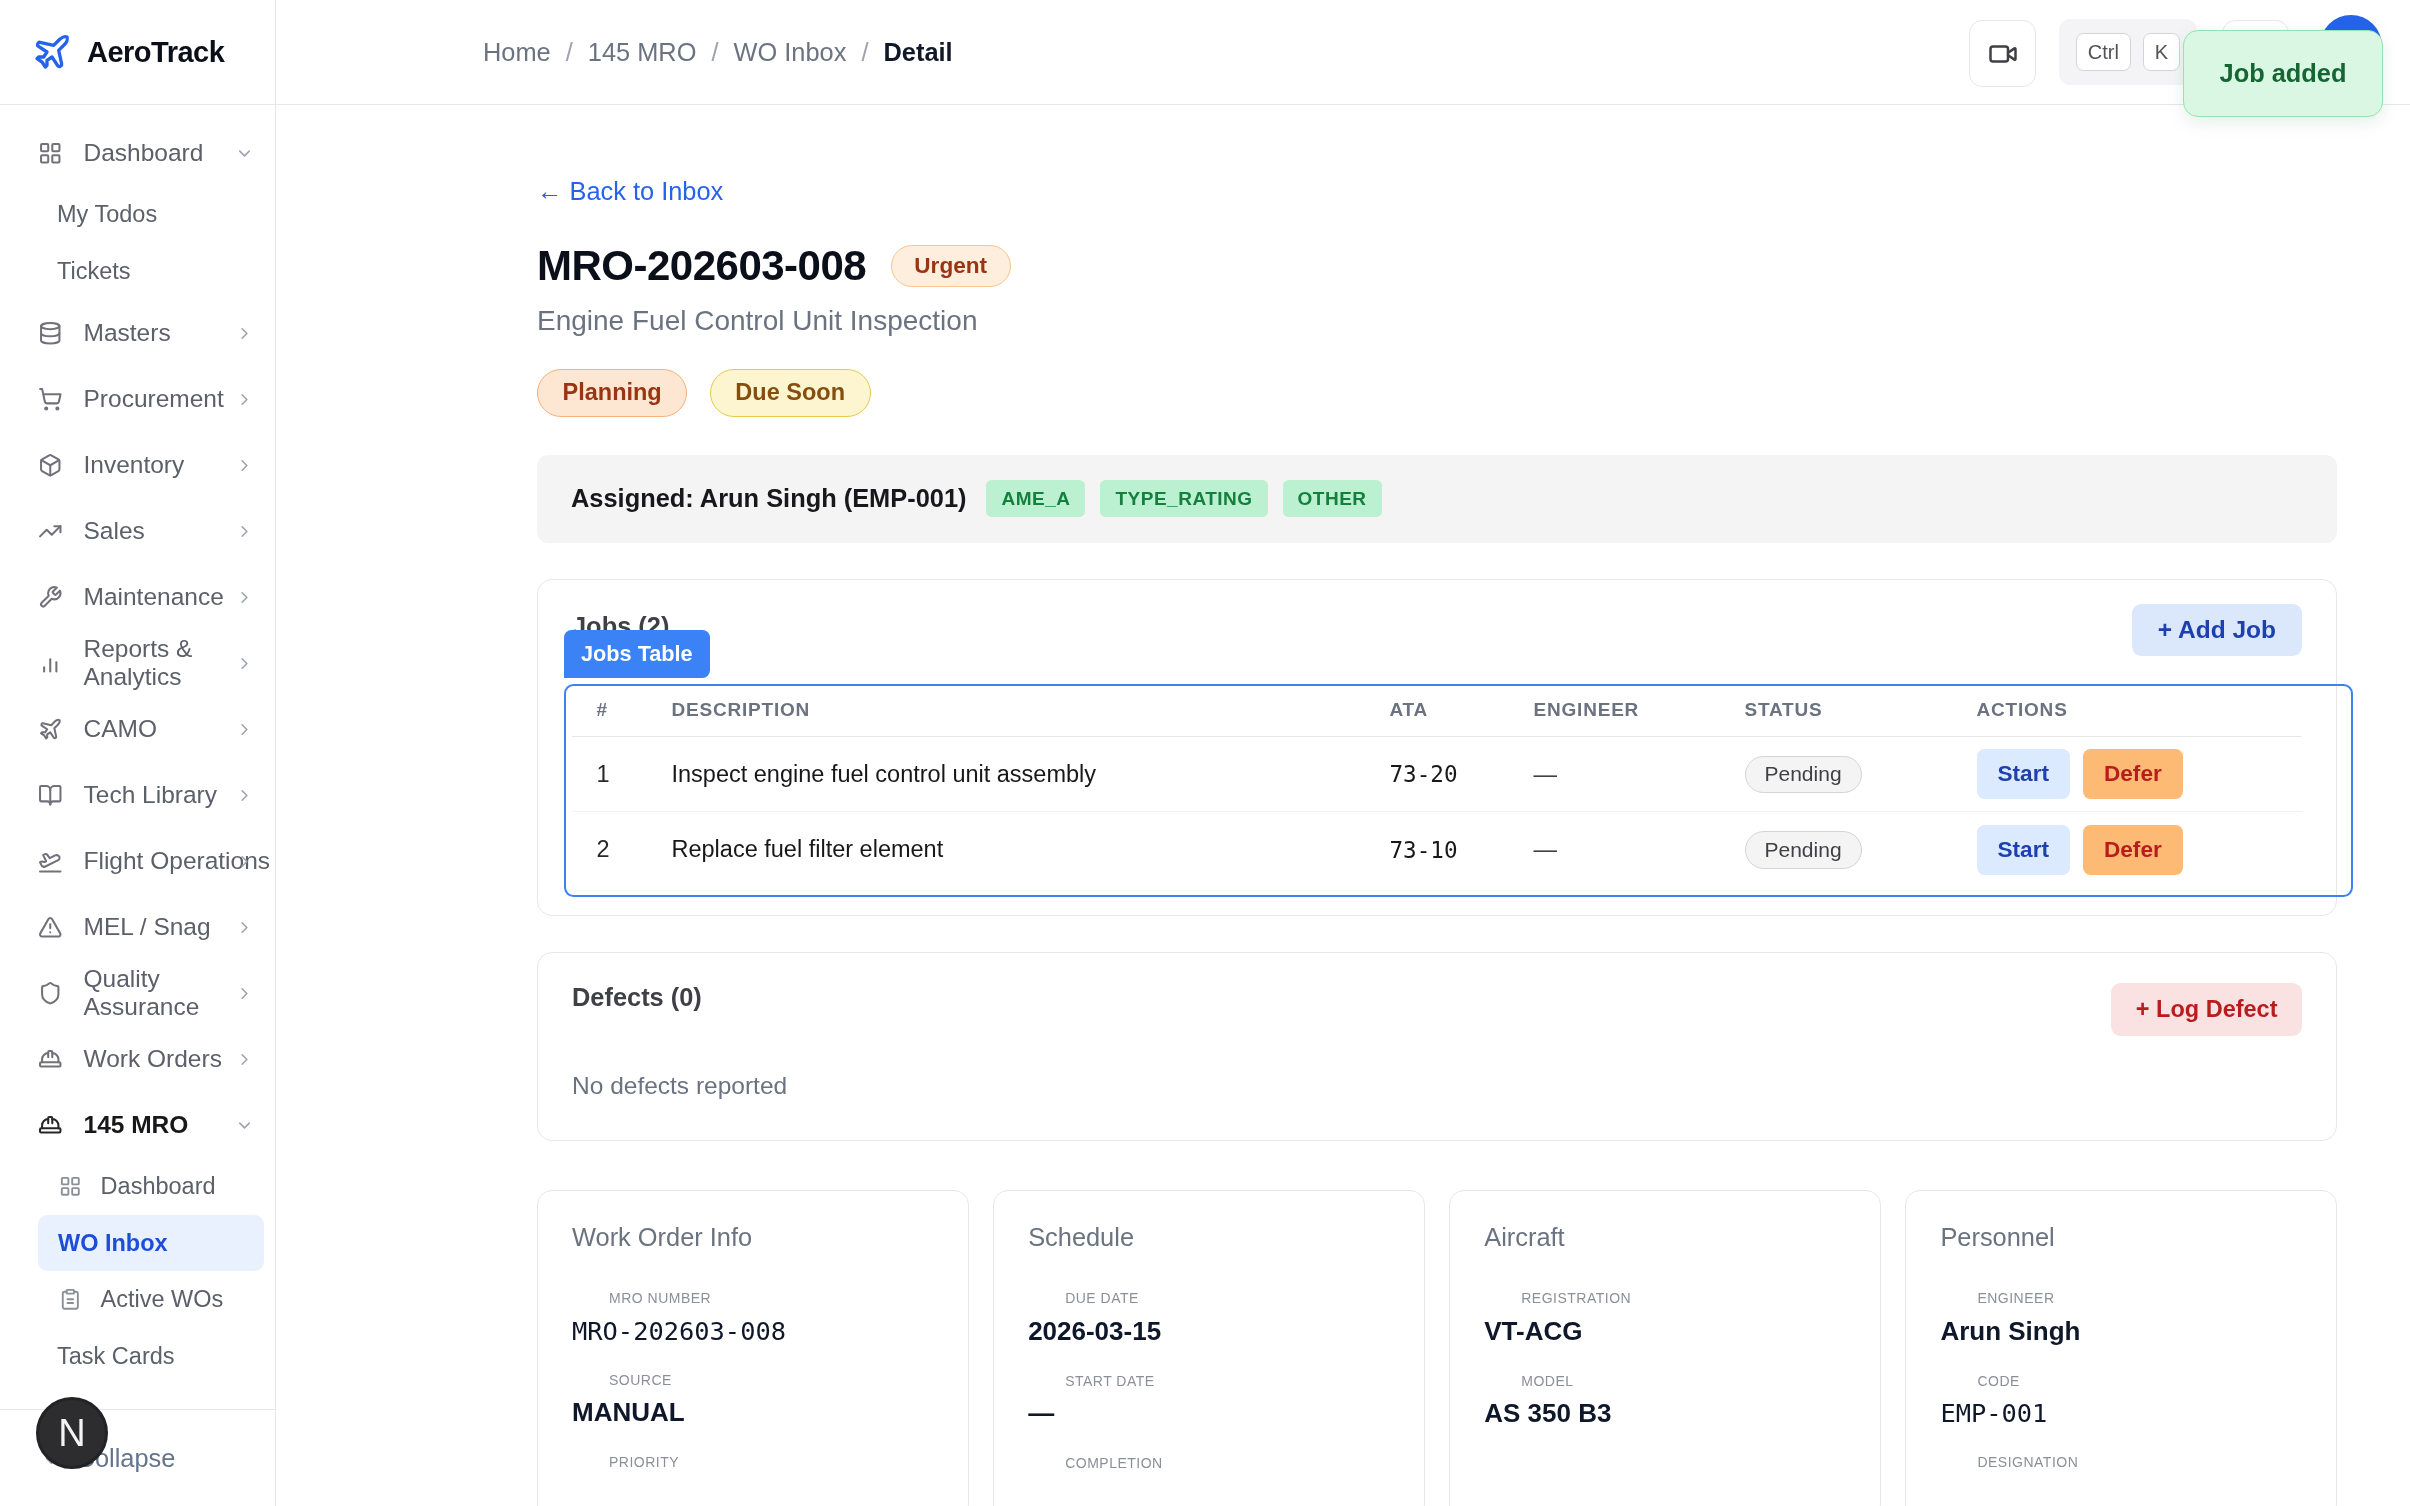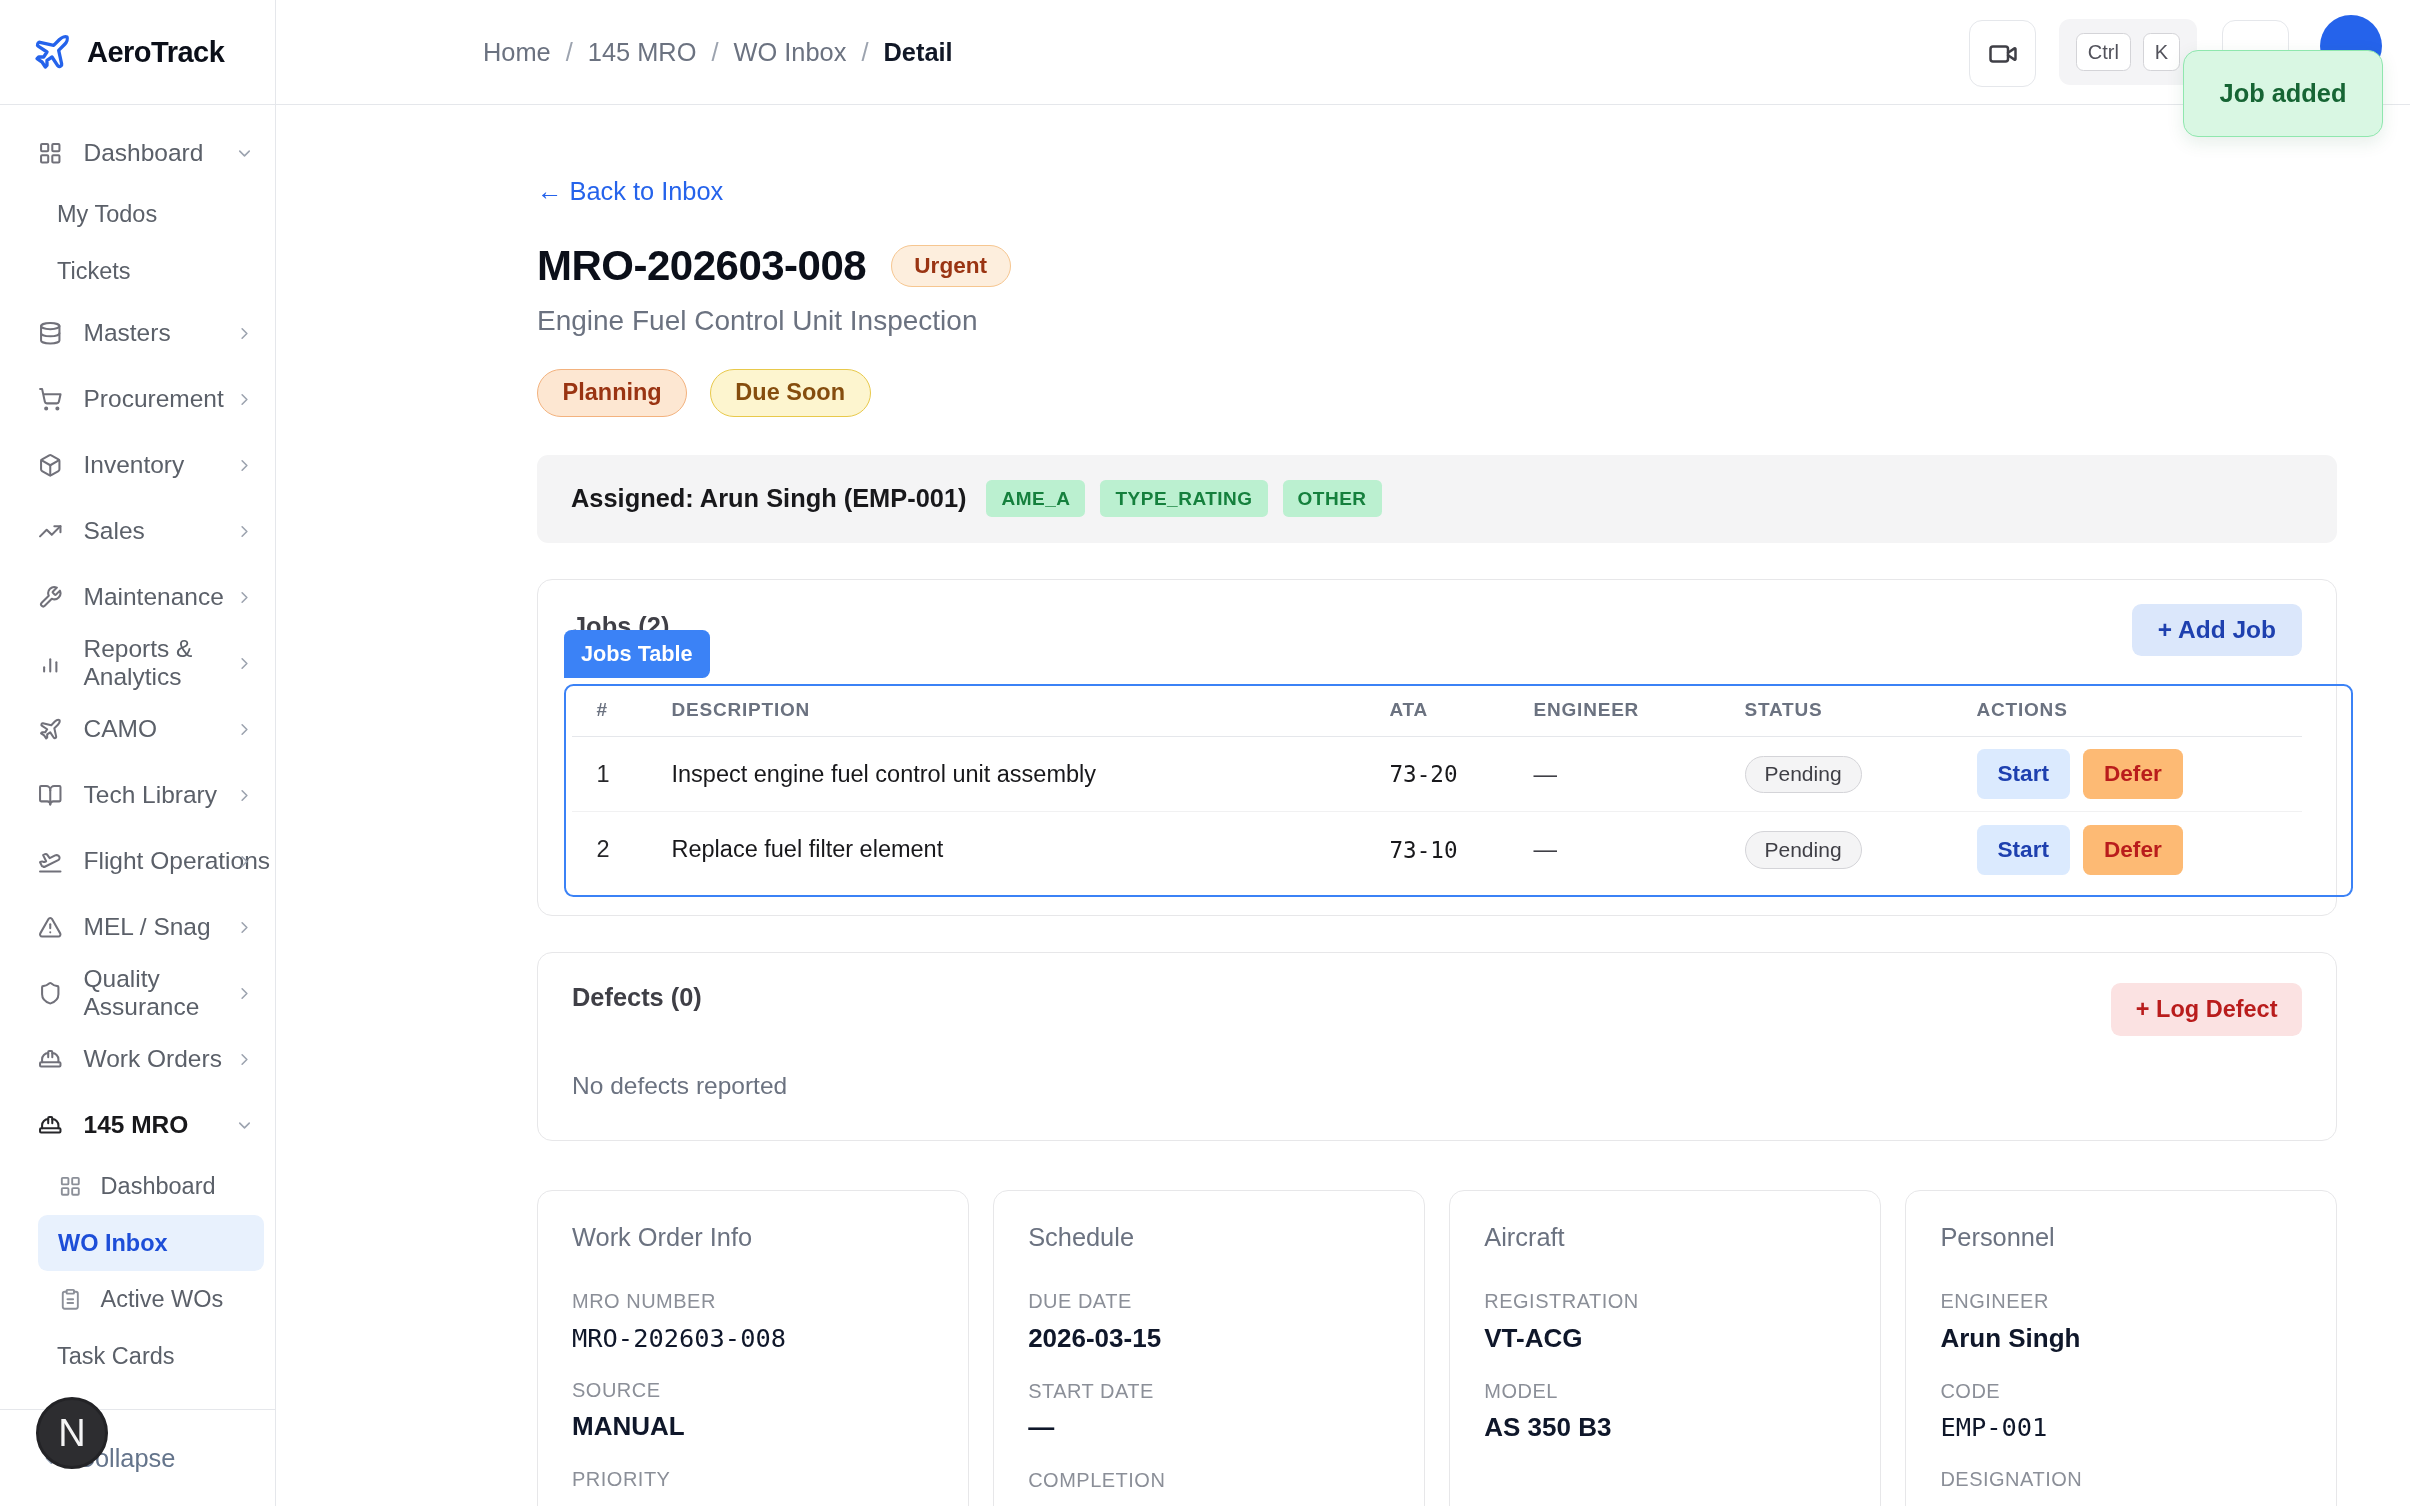--- a/index.html
+++ b/index.html
@@ -84,21 +84,20 @@
   .avatar {
     position:absolute; left:2044px; top:15px; width:62px; height:62px; border-radius:50%;
     background:#2563eb; cursor:pointer;
   }
   .toast {
     position:absolute; left:2183px; top:30px; width:200px; height:87px; z-index:30;
     background:#d9f7e3; border:1.9px solid #8fe7ae; border-radius:15px;
     display:flex; align-items:center; justify-content:center;
     color:#166534; font-size:25.4px; font-weight:700;
     box-shadow:0 5.6px 17px rgba(22,101,52,0.10);
-    margin-top:20px;
   }
 
   
   .main { position:absolute; left:537px; top:105px; width:1800px; }
   .back-link {
     margin-top:72px; display:inline-flex; align-items:center;
     color:#2563eb; font-size:25.4px; cursor:pointer;
   }
   .title-row { margin-top:36px; display:flex; align-items:center; gap:24.5px; }
   .page-title { font-size:42px; font-weight:800; color:#0b0f19; letter-spacing:-0.5px; }
@@ -169,22 +168,22 @@
   .defects-card { margin-top:36px; padding:30px 34px 40px 34px; }
   .defects-head { display:flex; align-items:flex-start; justify-content:space-between; }
   .defects-title { font-size:25.4px; font-weight:600; color:#3f3f46; }
   .btn-logdefect { background:#fbe2e2; color:#b91c1c; font-size:23.5px; padding:13px 24.5px; }
   .defects-empty { margin-top:36px; font-size:24.5px; color:#6b7280; }
 
   .cards-grid { margin-top:49px; display:grid; grid-template-columns:repeat(4,1fr); gap:24.5px; }
   .info-card { padding:32px 34px 38px 34px; }
   .ic-title { font-size:25.4px; color:#6b7280; font-weight:500; margin-bottom:38px; }
   .ic-label {
-    font-size:20px; color:#8b8f98; font-weight:500; letter-spacing:0.5px;
-    margin-bottom:9.4px; text-transform:uppercase;
+    font-size:14px; color:#8b8f98; font-weight:500; letter-spacing:0.5px;
+    margin-bottom:9.4px; text-transform:uppercase;margin-left:37px;
   }
   .ic-value { font-size:26px; font-weight:700; color:#0f172a; margin-bottom:26px; }
   .ic-value.mono { font-size:25.4px; font-weight:500; }
 </style>
 </head>
 <body>
 
 <aside class="sidebar">
   <div class="logo-row">
     <span class="logo-icon">

